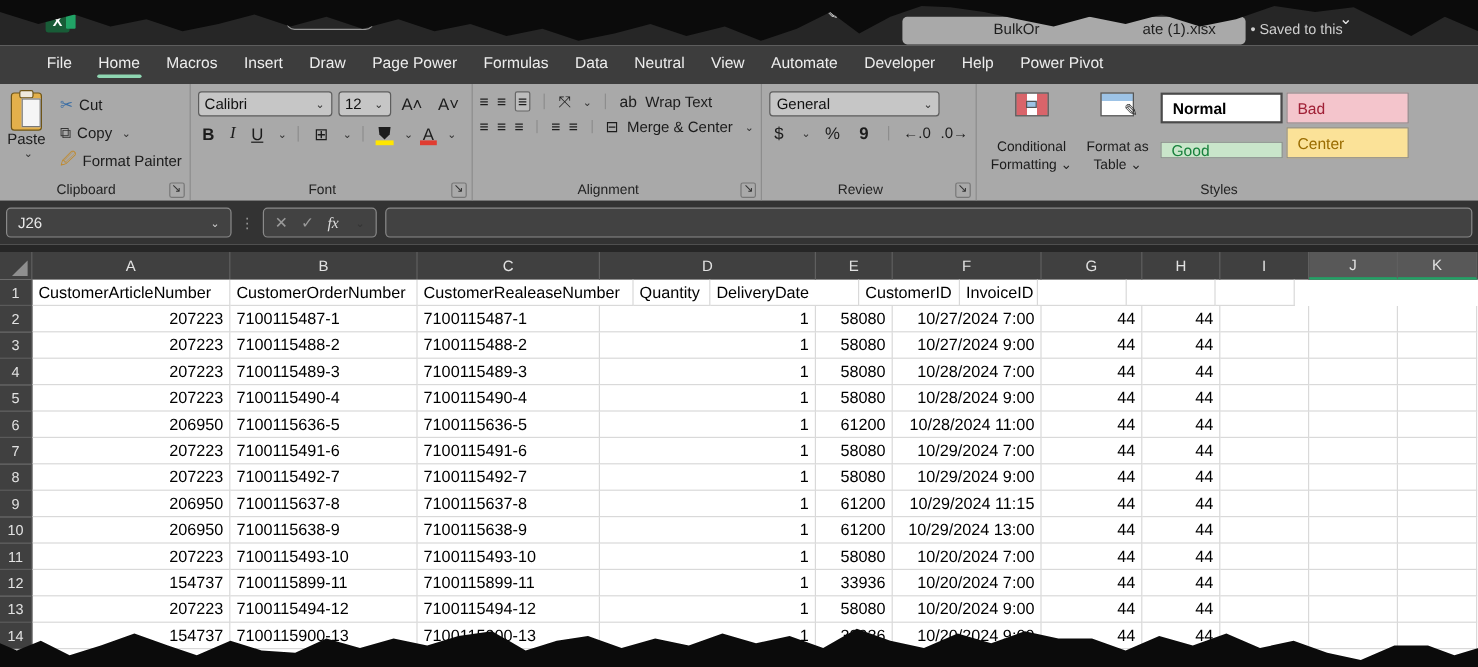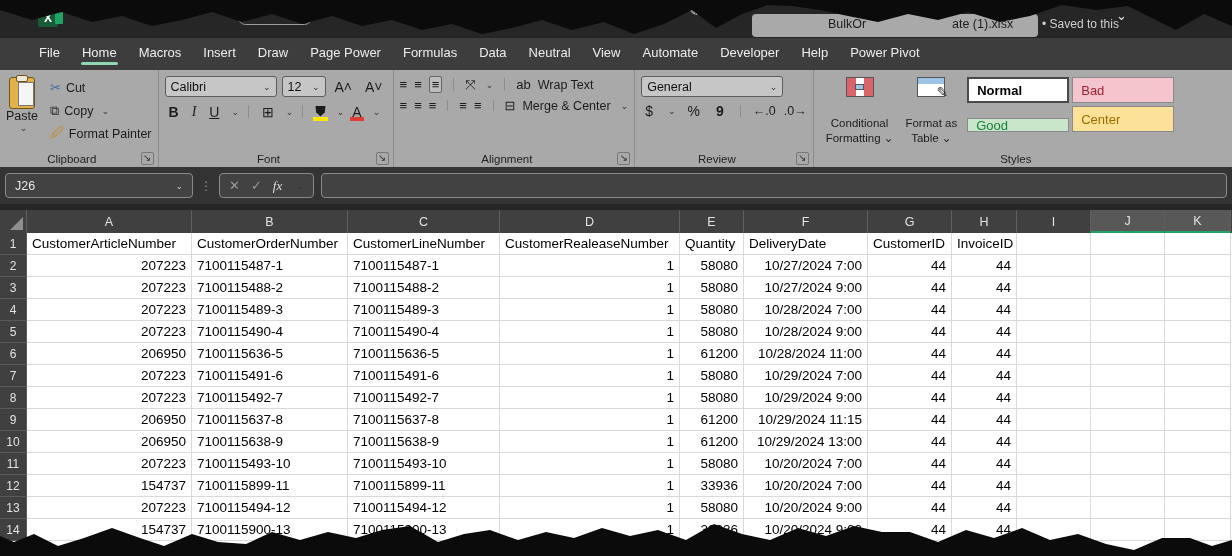--- a/index.html
+++ b/index.html
@@ -323,21 +323,20 @@
           <div class="col-h w-j sel">J</div>
           <div class="col-h w-k sel">K</div>
         </div>
     </div>
     <div>
 
     <div class="row hdr-row">
         <div class="rn">1</div>
         <div class="c w-a num">CustomerArticleNumber</div>
         <div class="c w-b">CustomerOrderNumber</div>
-        <div class="c w-c">CustomerLineNumber</div>
         <div class="c w-d num">CustomerRealeaseNumber</div>
         <div class="c w-e num">Quantity</div>
         <div class="c w-f num">DeliveryDate</div>
         <div class="c w-g num">CustomerID</div>
         <div class="c w-h num">InvoiceID</div>
         <div class="c w-i"></div>
         <div class="c w-j"></div>
         <div class="c w-k"></div>
       </div>
         <div class="row">

